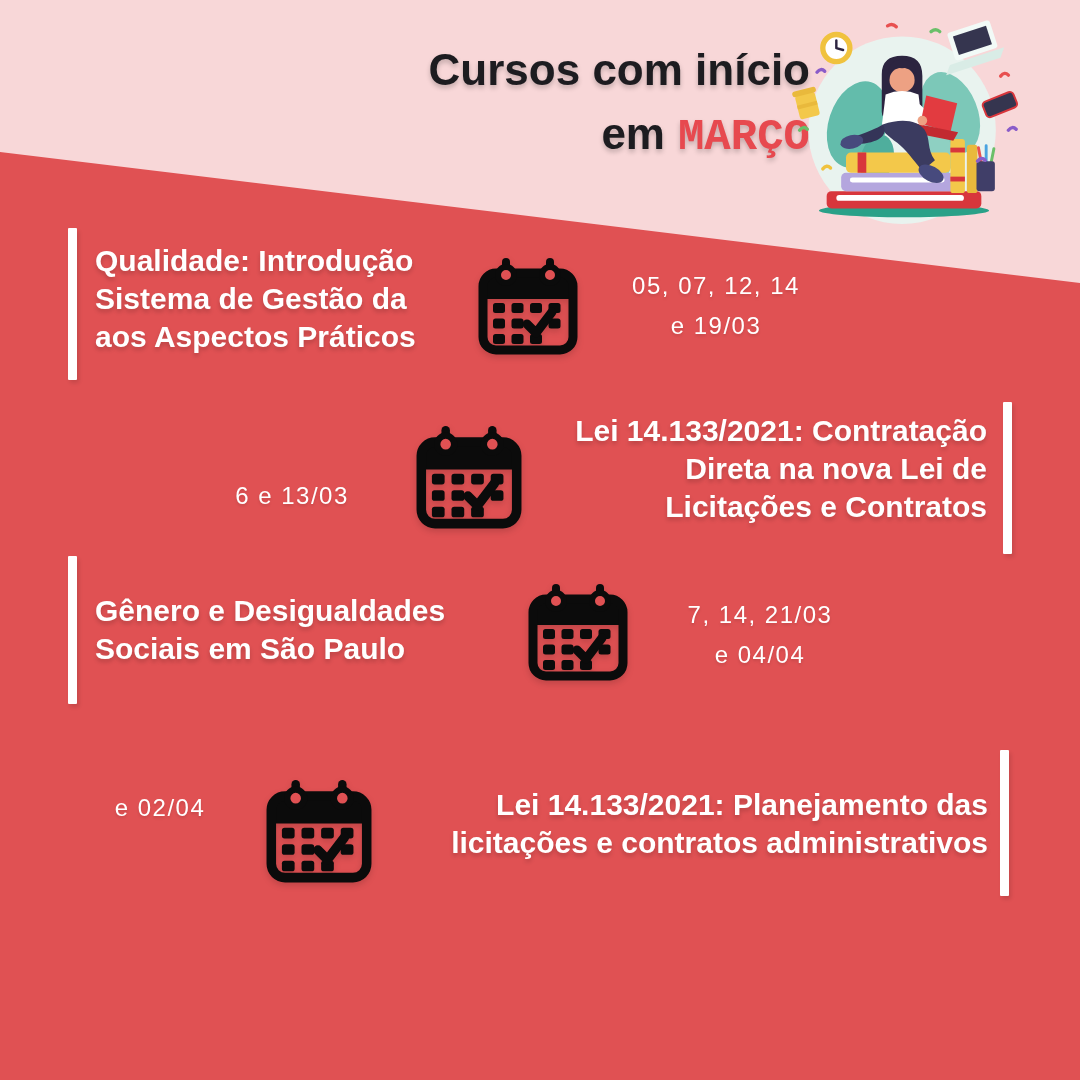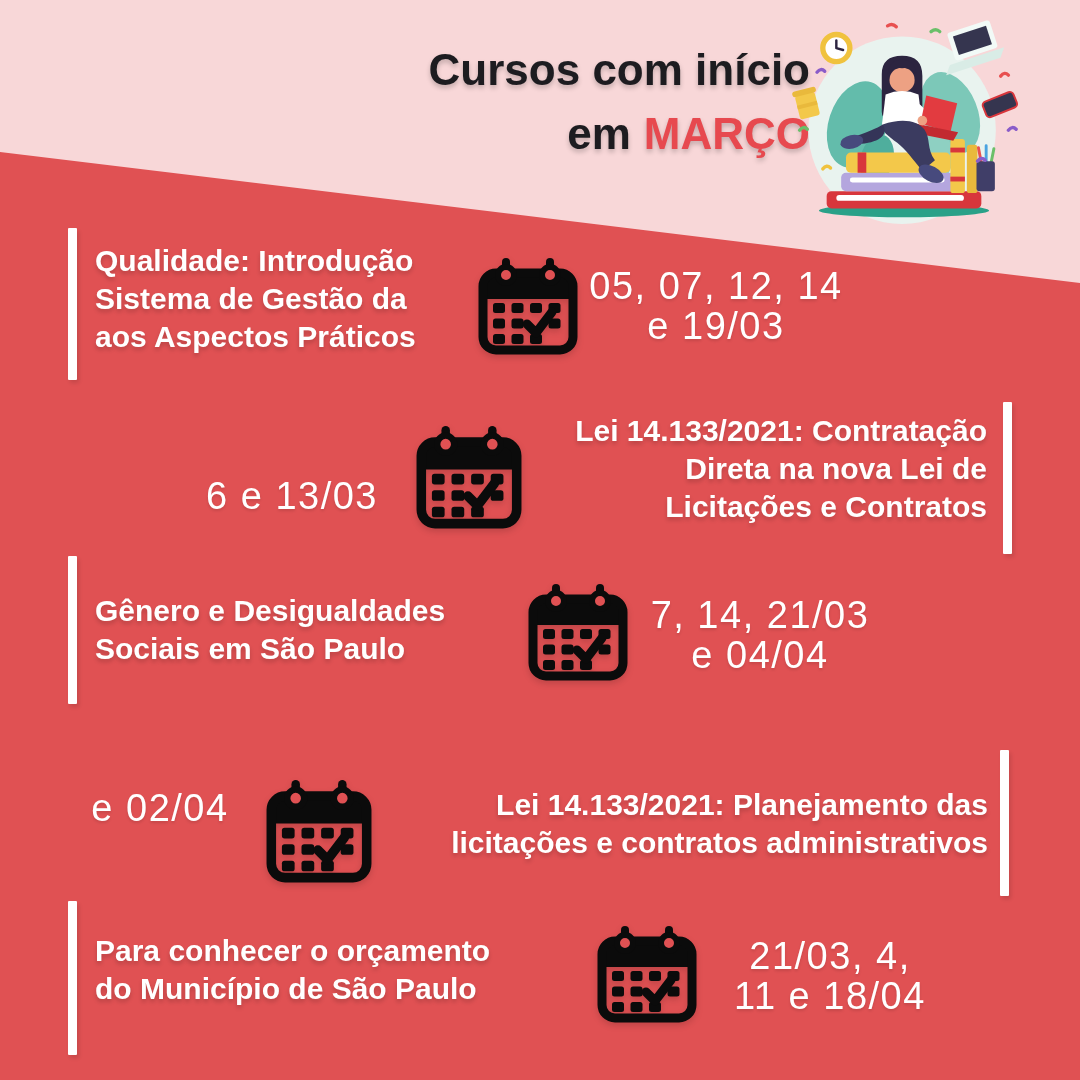--- a/index.html
+++ b/index.html
@@ -12,36 +12,36 @@
     position:absolute;left:0;top:0;width:1080px;height:1080px;
     background:#f8d7d8;
     clip-path:polygon(0 0,1080px 0,1080px 283px,0 152px);
   }
   .header{
     position:absolute;left:190px;top:38px;width:620px;
     text-align:right;color:#1d1c20;
     font-weight:700;font-size:44px;line-height:64px;
     text-shadow:0 3px 5px rgba(0,0,0,.22);
   }
-  .month{color:#e7494f;margin-left:13px;}
+  .month{color:#e7494f;margin-left:13px;font-family:Liberation Mono, monospace;}
   .illustration{position:absolute;left:788px;top:16px;width:232px;height:213px;}
   .row{position:absolute;left:0;width:1080px;}
   .bar{
     position:absolute;width:9px;background:#ffffff;border-radius:1px;
     box-shadow:2px 3px 4px rgba(0,0,0,.12);
   }
   .course-title{
     position:absolute;color:#ffffff;font-weight:700;
     font-size:30px;line-height:38px;
     text-shadow:0 3px 4px rgba(0,0,0,.18);
   }
   .t-right{text-align:right;}
   .dates{
     position:absolute;color:#ffffff;font-weight:400;
-    font-size:38px;line-height:40px;letter-spacing:1.5px;text-align:center;
+    font-size:24px;line-height:40px;letter-spacing:1.5px;text-align:center;
     text-shadow:0 2px 3px rgba(0,0,0,.12);
   }
   .cal{position:absolute;display:block;filter:drop-shadow(0 3px 3px rgba(0,0,0,.15));}
   .hidden-defs{position:absolute;width:0;height:0;overflow:hidden;}
 </style>
 </head>
 <body>
 
 <svg class="hidden-defs" aria-hidden="true">
   <defs>
@@ -191,27 +191,13 @@
     <svg class="cal" style="left:266px;top:30px;width:106px;height:106px;" viewBox="0 0 100 100">
         <use href="#cal"></use>
       </svg>
     <div class="course-title t-right" style="left:340px;top:38px;width:648px;">
       <div>Lei 14.133/2021: Planejamento das</div>
       <div>licitações e contratos administrativos</div>
     </div>
     <div class="bar" style="left:1000px;top:2px;height:146px;"></div>
   </div>
 
-  <div class="row" style="top:899px;height:160px;">
-    <div class="bar" style="left:68px;top:2px;height:154px;"></div>
-    <div class="course-title" style="left:95px;top:33px;width:460px;">
-      <div>Para conhecer o orçamento</div>
-      <div>do Município de São Paulo</div>
-    </div>
-    <svg class="cal" style="left:597px;top:25px;width:100px;height:100px;" viewBox="0 0 100 100">
-        <use href="#cal"></use>
-      </svg>
-    <div class="dates" style="left:705px;top:37px;width:250px;">
-      <div>21/03, 4,</div>
-      <div>11 e 18/04</div>
-    </div>
-  </div>
 </div>
 
 </body></html>

